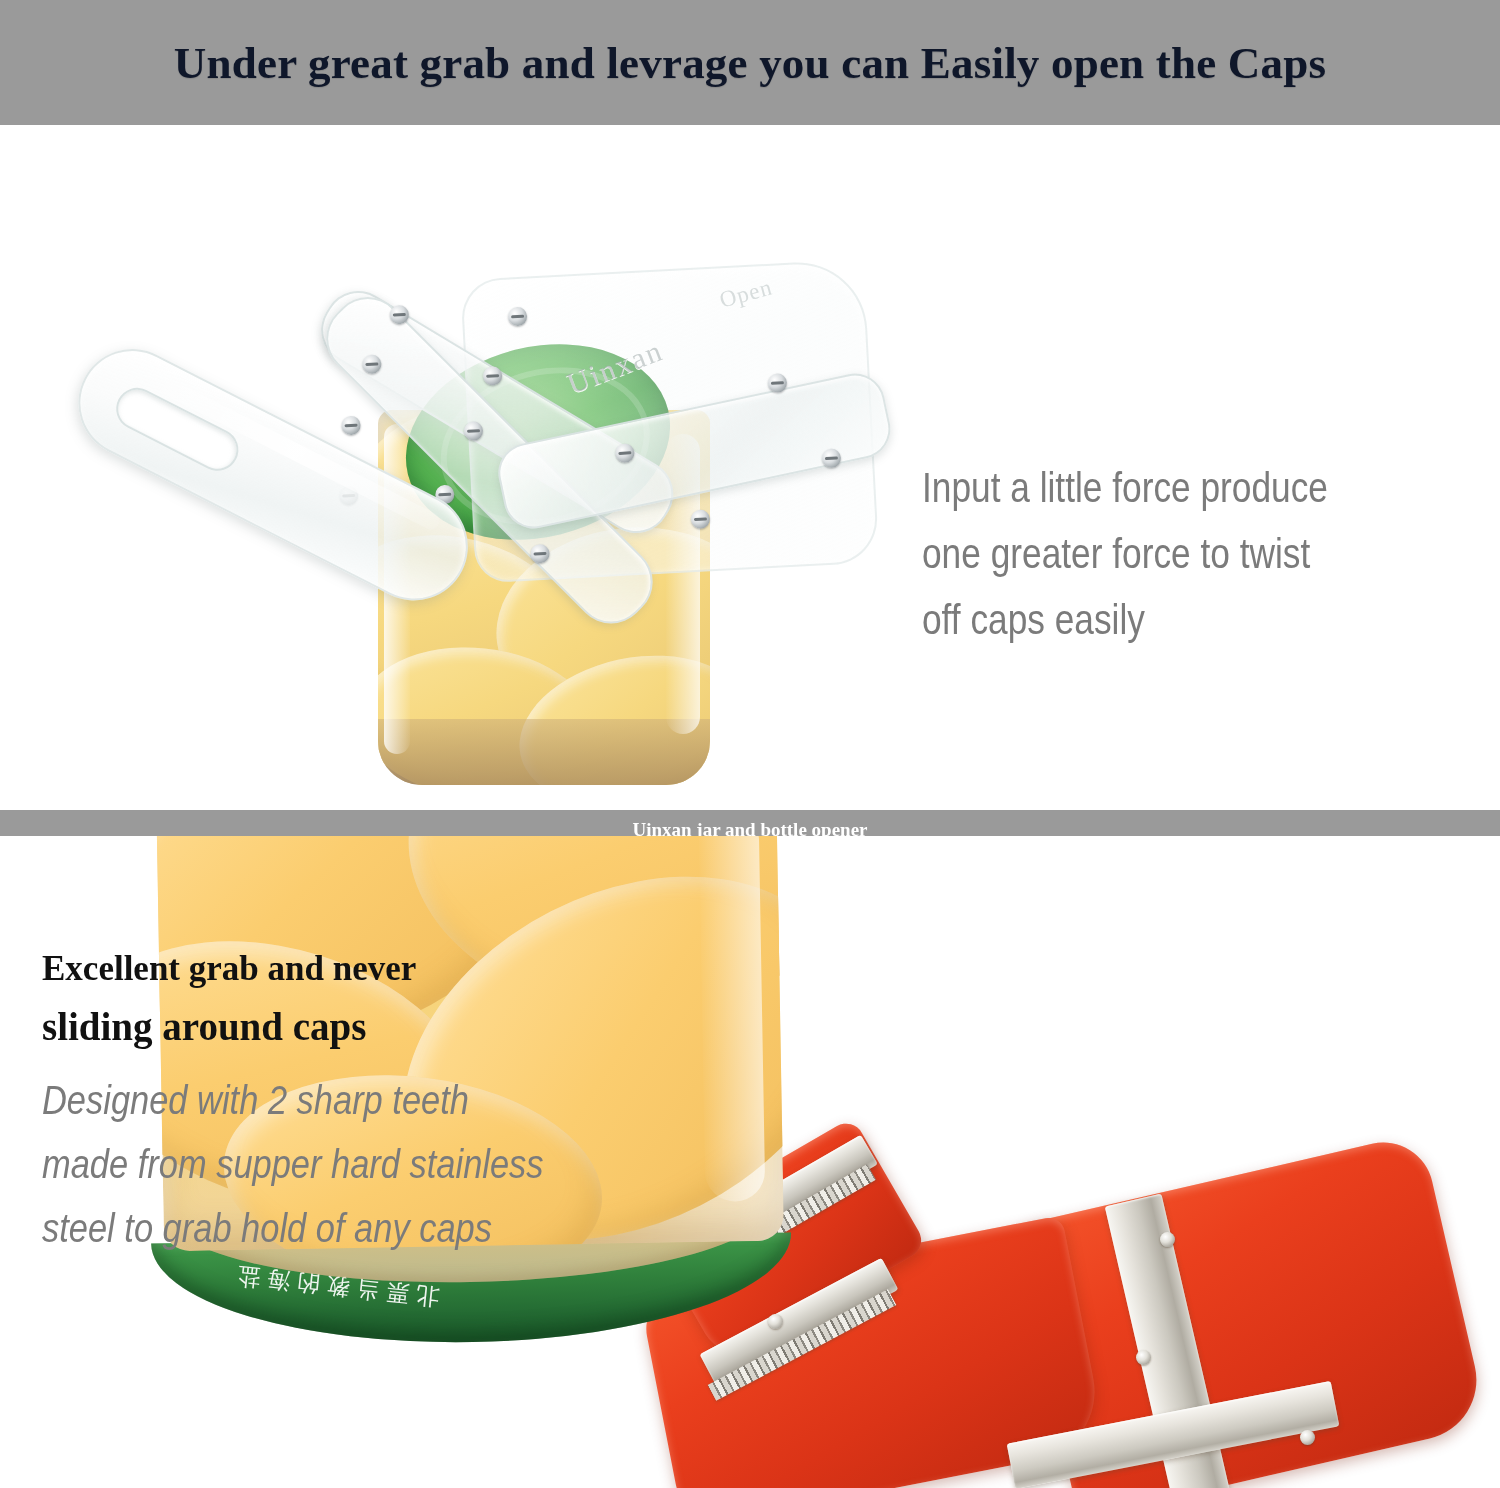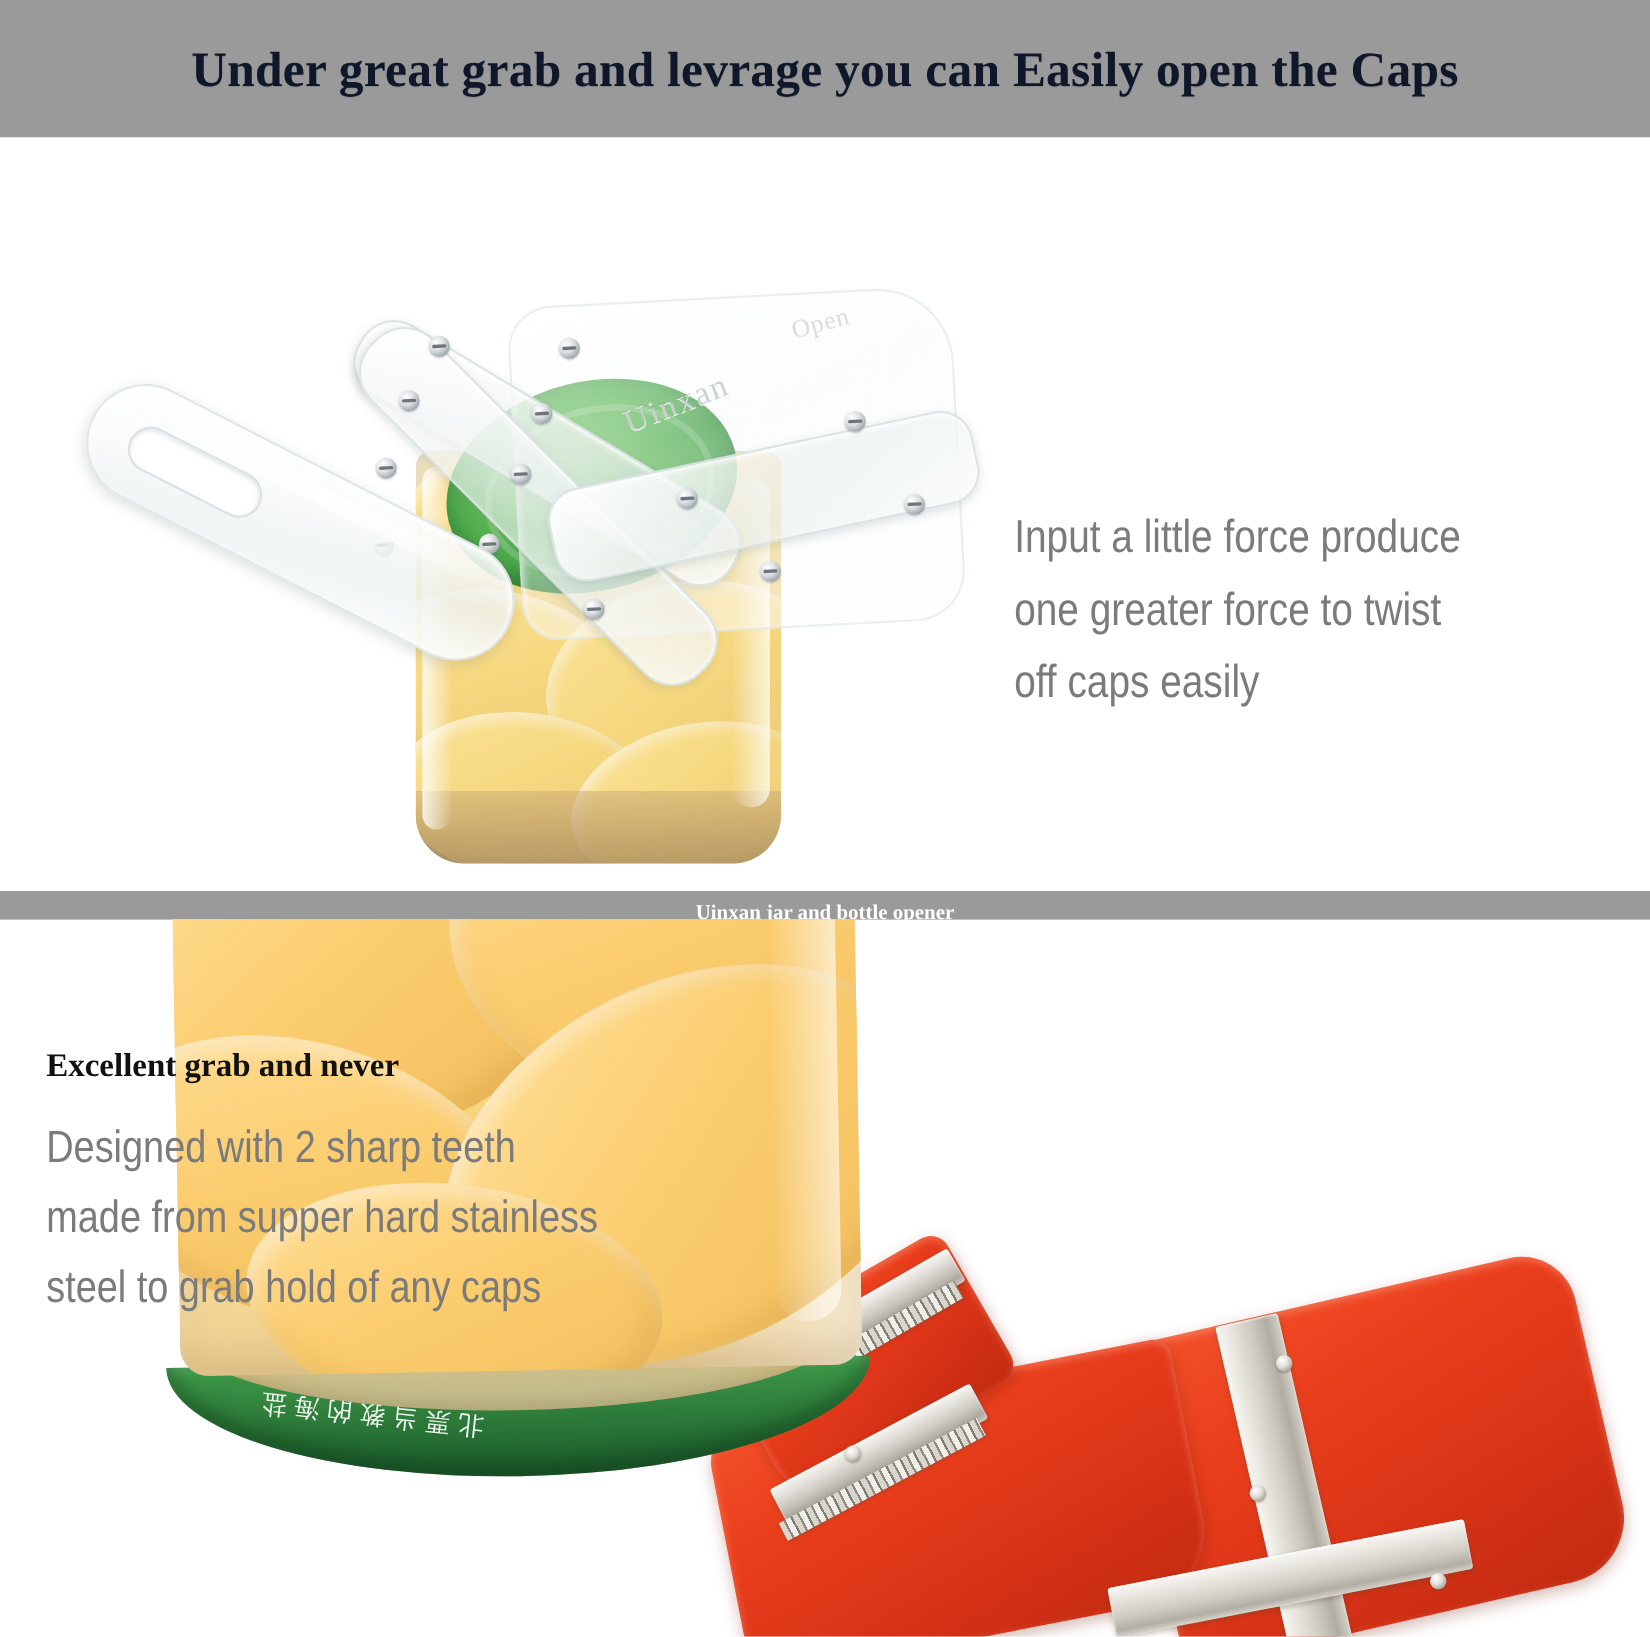--- a/index.html
+++ b/index.html
@@ -99,29 +99,30 @@
     font-size: 42px;
     line-height: 66px;
   }
 
   #grab-block {
     position: absolute;
     left: 42px;
     top: 104px;
   }
   #grab-heading-line {
-    font-size: 30px;
+    font-size: 35px;
     line-height: 58px;
   }
   #grab-block .feat-body-line {
     font-size: 41px;
     line-height: 64px;
   }
   #grab-body {
     margin-top: 12px;
+    font-style: italic;
   }
 
   
   #jar-top {
     position: absolute;
     left: 378px;
     top: 285px;
     width: 332px;
     height: 375px;
     border-radius: 14px 14px 44px 44px;
@@ -594,19 +595,20 @@
     <div class="peach-b2" id="pb-1"></div>
     <div class="peach-b2" id="pb-2"></div>
     <div class="peach-b2" id="pb-3"></div>
     <div class="peach-b2" id="pb-4"></div>
     <div class="peach-b2" id="pb-5"></div>
     <div id="jar-b-gloss"></div>
   </div>
 
   <div id="grab-block">
     <div class="feat-heading" id="grab-heading-line">Excellent grab and never</div>
+    <div class="feat-heading" id="grab-heading-line-2" style="font-size:39px; line-height:58px;">sliding around caps</div>
     <div id="grab-body">
       <div class="feat-body-line">Designed with 2 sharp teeth</div>
       <div class="feat-body-line">made from supper hard stainless</div>
       <div class="feat-body-line">steel to grab hold of any caps</div>
     </div>
   </div>
 </div>
 
 </body></html>

